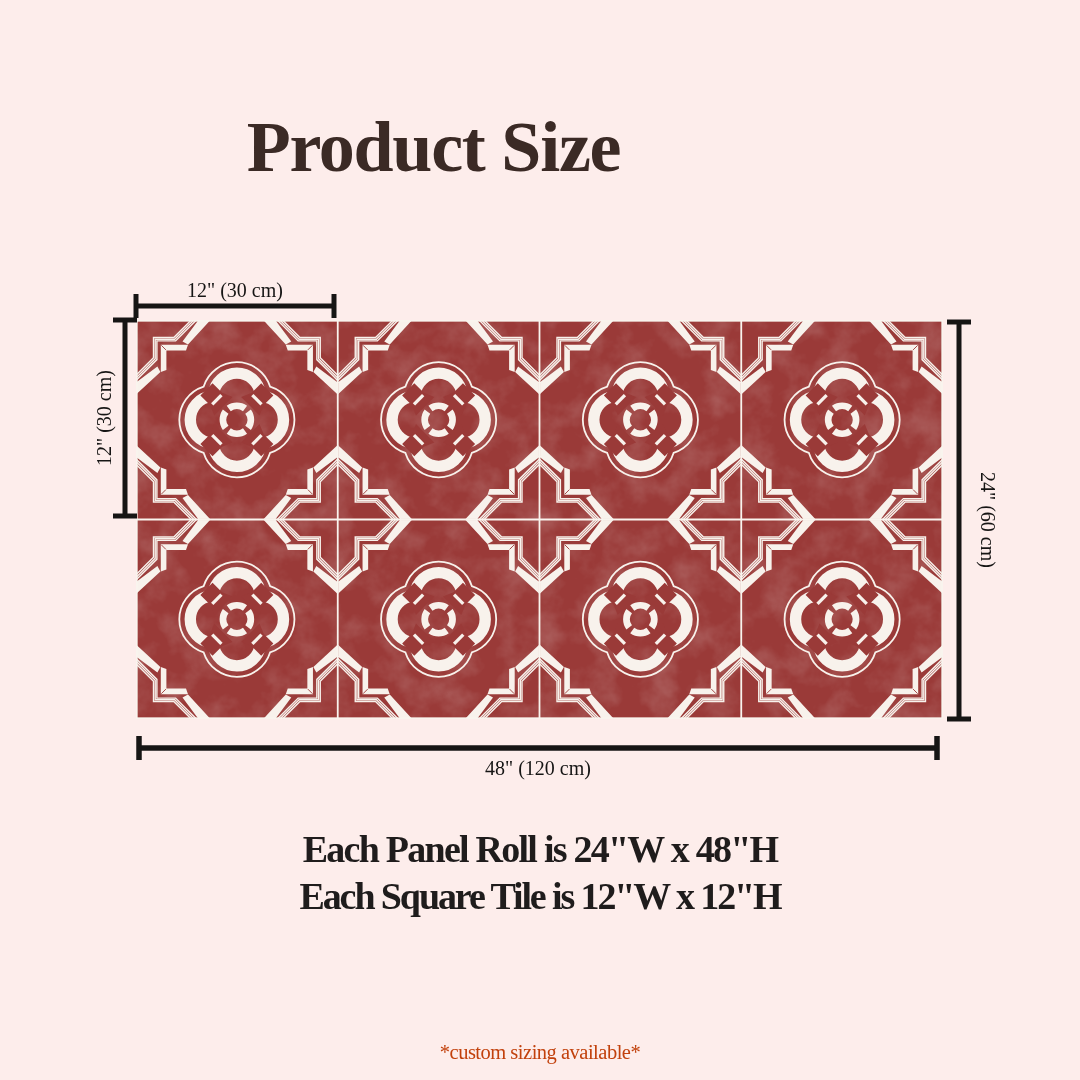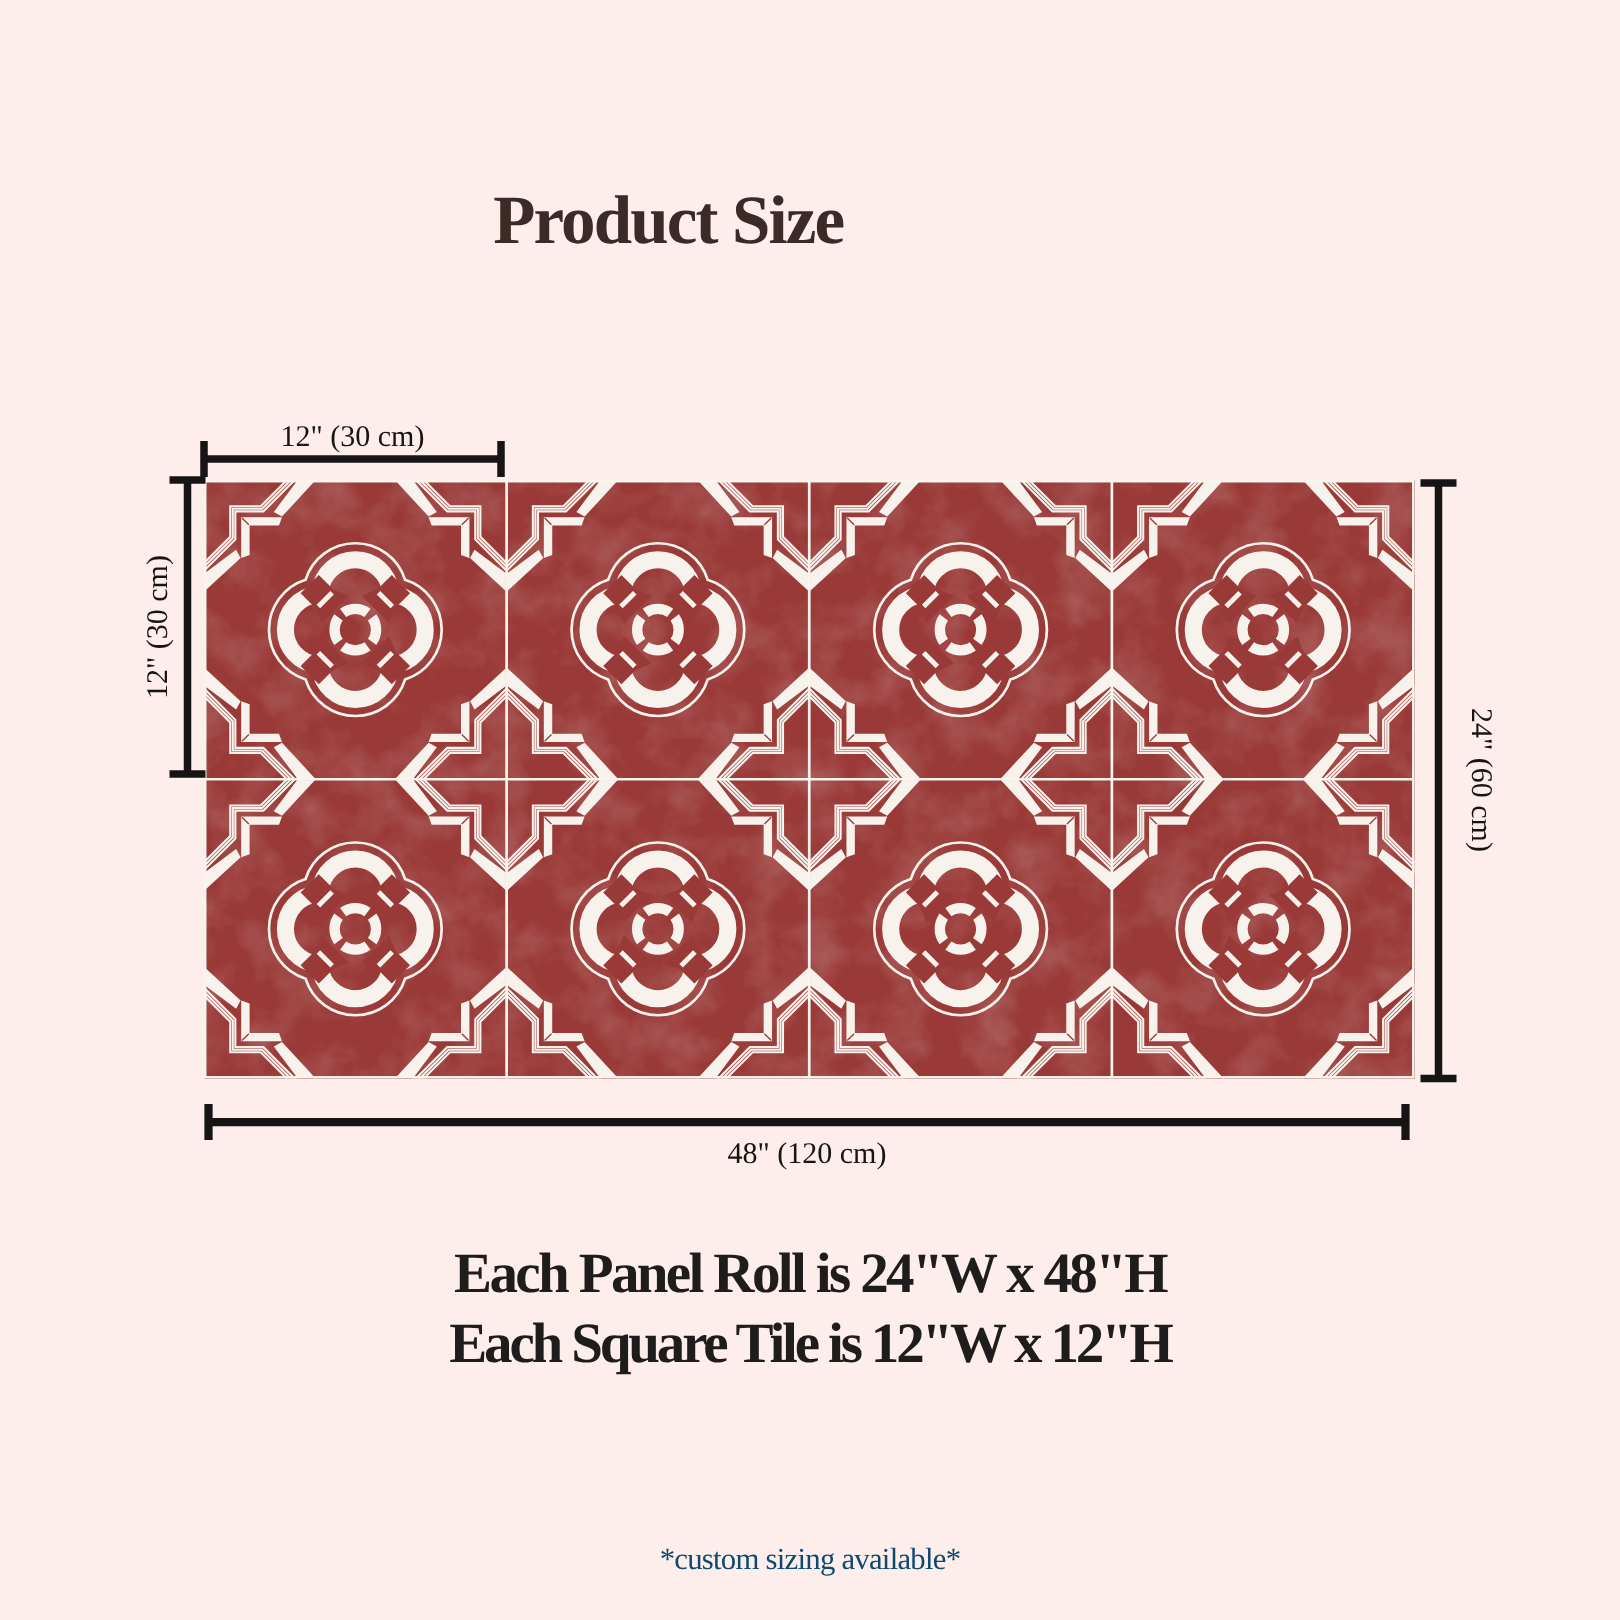--- a/index.html
+++ b/index.html
@@ -1,27 +1,27 @@
 <!DOCTYPE html>
 <html><head>
 <meta charset="utf-8">
 <style>
   html,body{margin:0;padding:0;}
   body{width:1080px;height:1080px;background:#fdedeb;position:relative;overflow:hidden;
        font-family:"Liberation Serif", serif;}
-  .title{position:absolute;left:12px;width:867px;text-align:center;color:#3b2a25;
-         font-weight:bold;font-size:46px;line-height:70px;}
+  .title{position:absolute;left:0;width:867px;text-align:center;color:#3b2a25;
+         font-weight:bold;font-size:72px;line-height:70px;}
   .t1{letter-spacing:-1.25px;}
   .t2{letter-spacing:0.25px;}
   .body-line{position:absolute;left:0;width:1080px;text-align:center;color:#1f1c1c;
          font-weight:bold;font-size:38px;}
   .b1{letter-spacing:-1.75px;}
   .b2{letter-spacing:-2.1px;}
-  .footer{position:absolute;left:0;width:1080px;text-align:center;color:#0c4a6e;
-         font-size:20.5px;letter-spacing:-0.5px;}
+  .footer{position:absolute;left:0;width:1080px;text-align:center;color:#c2410c;
+         font-size:20.5px;letter-spacing:-0.5px;margin-top:12px;}
 </style>
 </head>
 <body>
 
 <div class="title" style="top:112px;"><span class="t1">Product Size</span><br></div>
 
 <svg width="1080" height="1080" viewBox="0 0 1080 1080" style="position:absolute;top:0;left:0;">
   <defs>
 
     <g id="tip">

